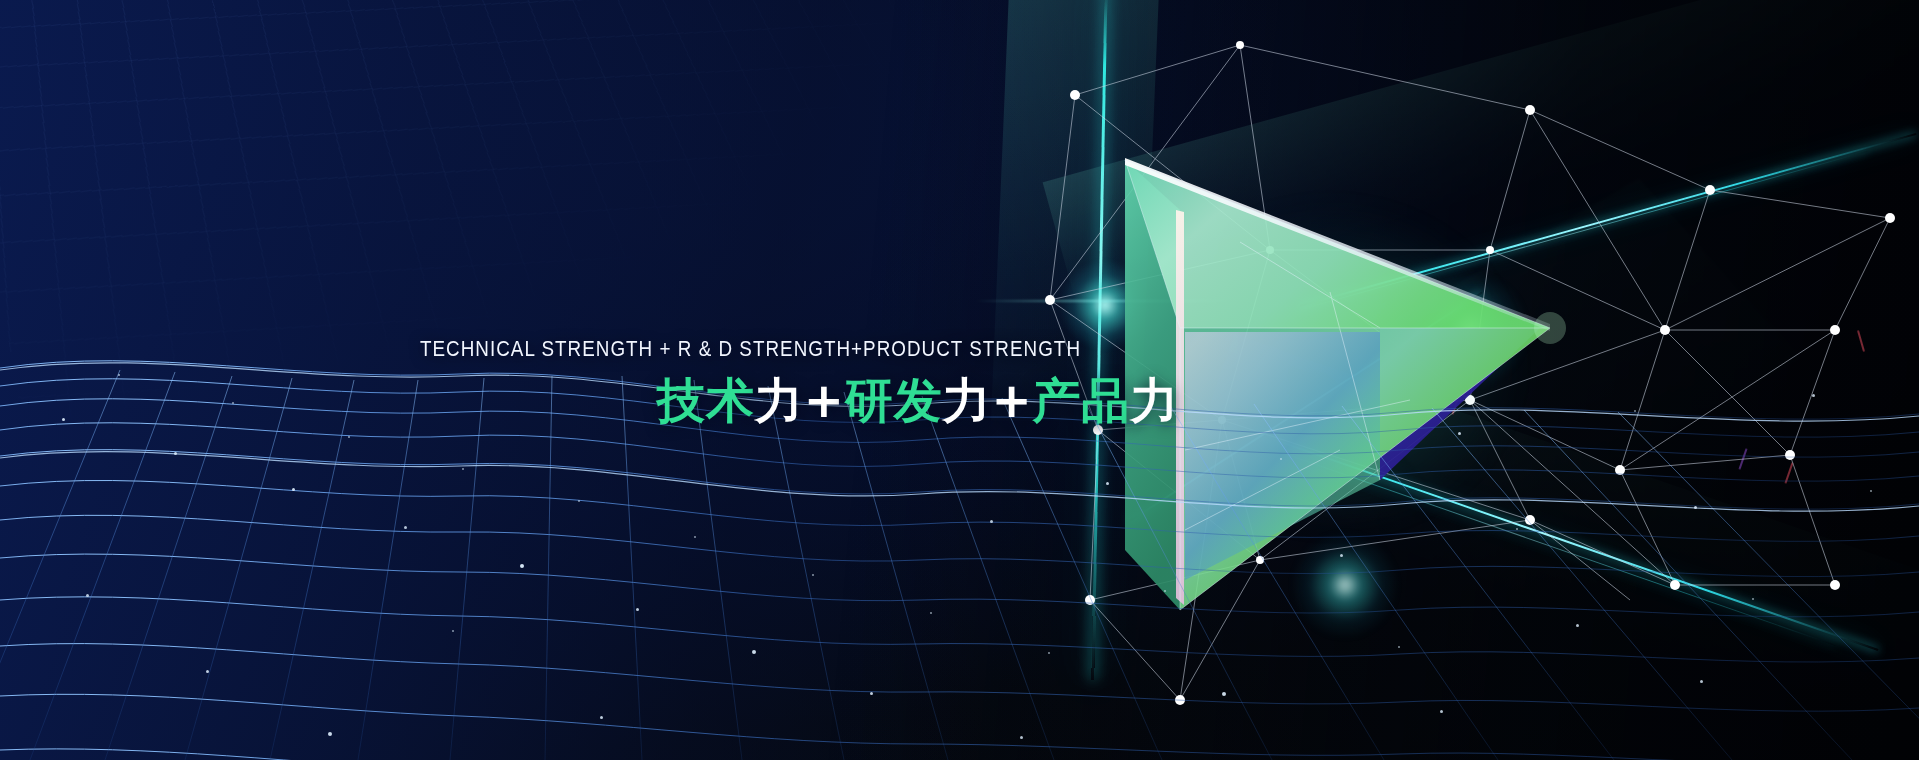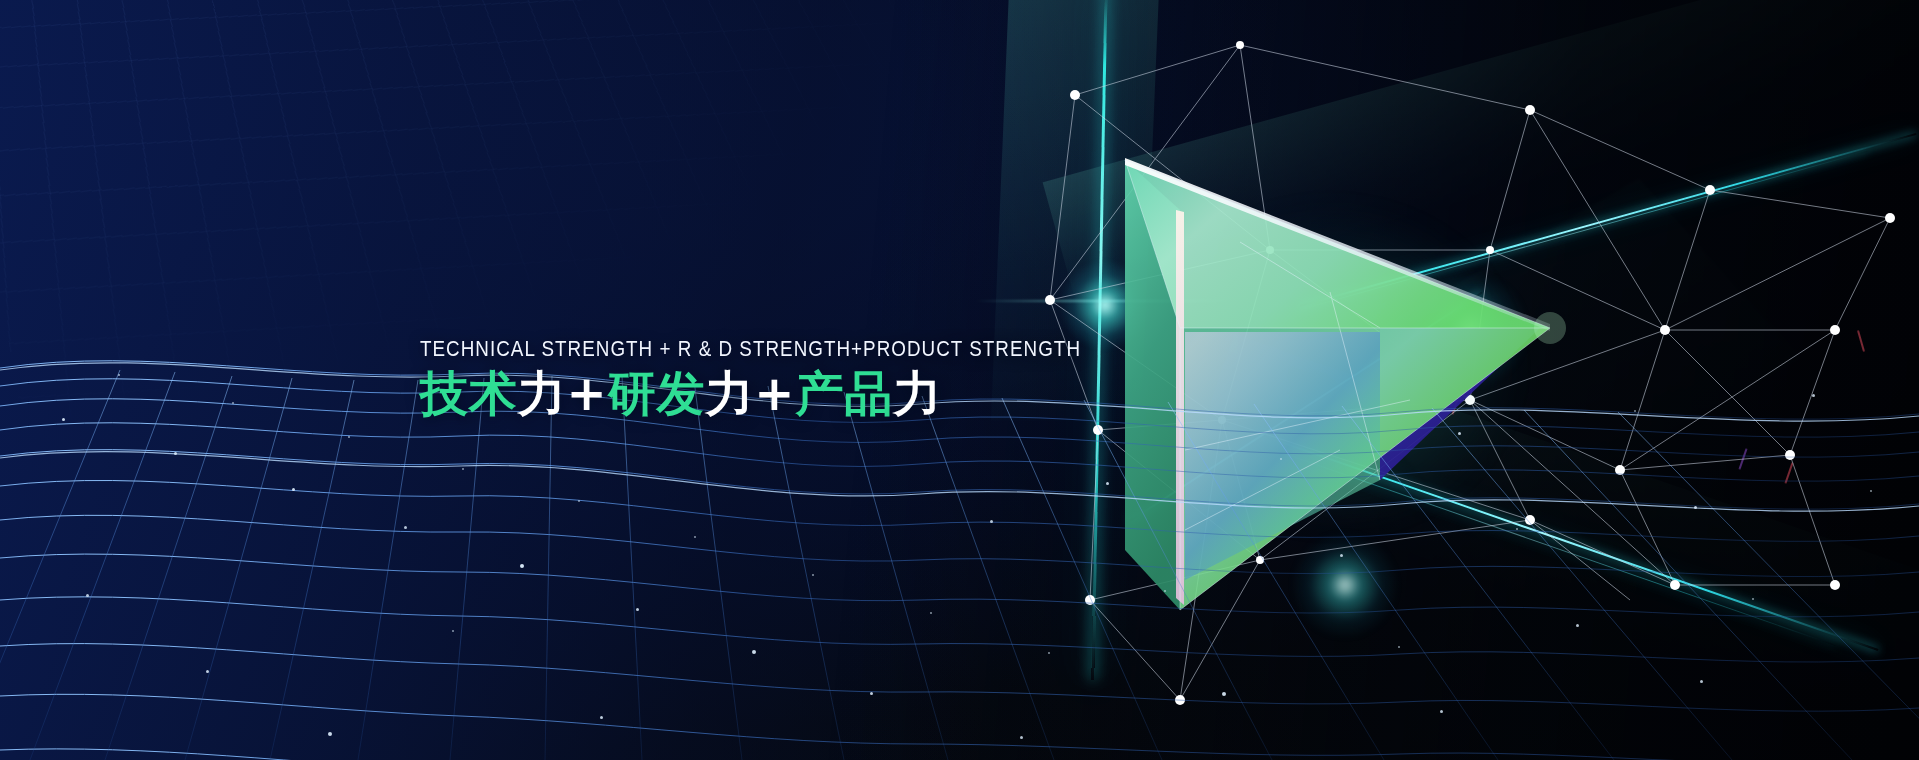--- a/index.html
+++ b/index.html
@@ -9,20 +9,21 @@
     -webkit-font-smoothing:antialiased;
   }
 
   
   #banner{
     position:relative;
     width:1919px;
     height:760px;
     overflow:hidden;
     background:#05070c;
+    text-align:right;
   }
   .layer{position:absolute;inset:0;pointer-events:none;}
 
   
   .bg-base{
     background:
       radial-gradient(160% 120% at 0% 15%, #0a1a4e 0%, #071338 28%, #050e2a 48%, #050910 72%, #04060b 100%);
   }
   .bg-navy-left{
     background:linear-gradient(100deg,
@@ -165,21 +166,21 @@
     line-height:1.15;
     margin:0 0 7px 0;
   }
   .headline{
     font-family:"DejaVu Sans","Liberation Sans",sans-serif;
     font-size:48px;
     font-weight:bold;
     letter-spacing:.018em;
     line-height:1.08;
     white-space:nowrap;
-    margin:0;
+    margin:14px;
     color:#ffffff;
   }
   .headline .g{color:#2FDE94;}
   .headline .w{color:#ffffff;}
 </style>
 </head>
 <body>
 
 <div id="banner">
 

